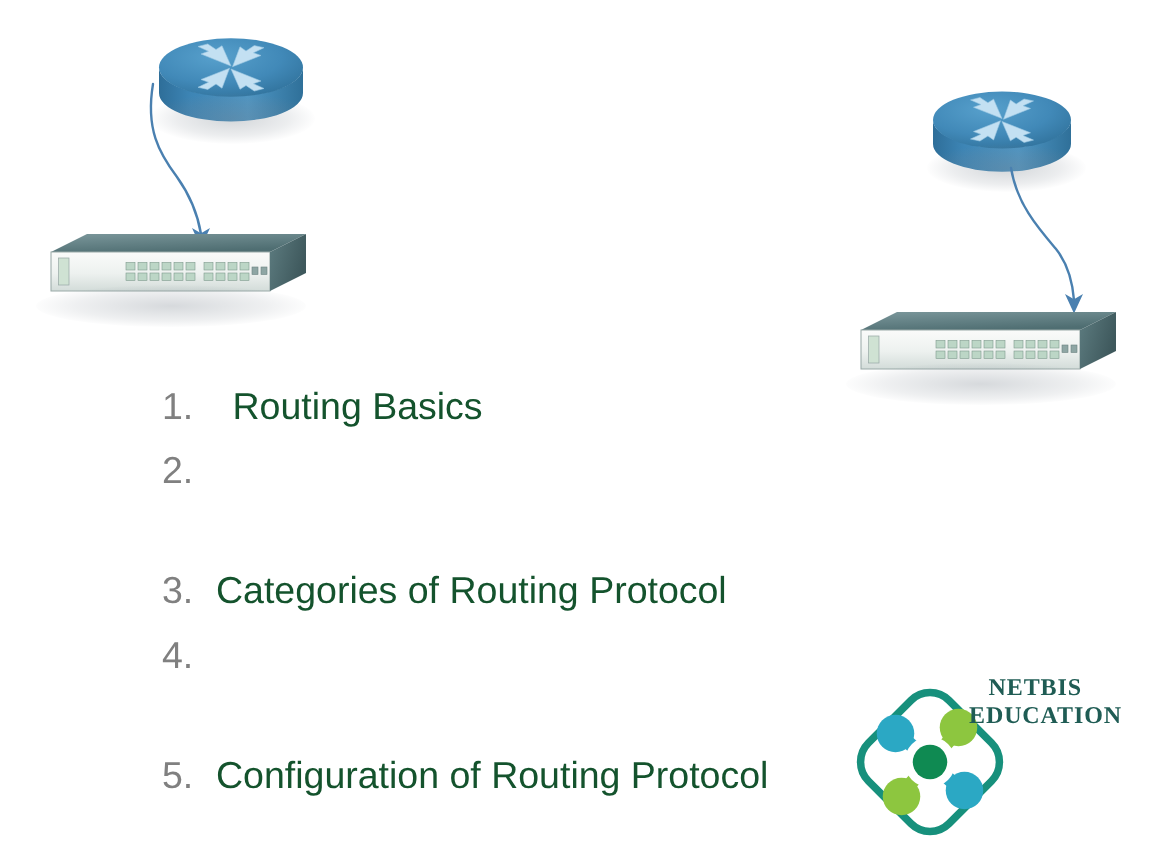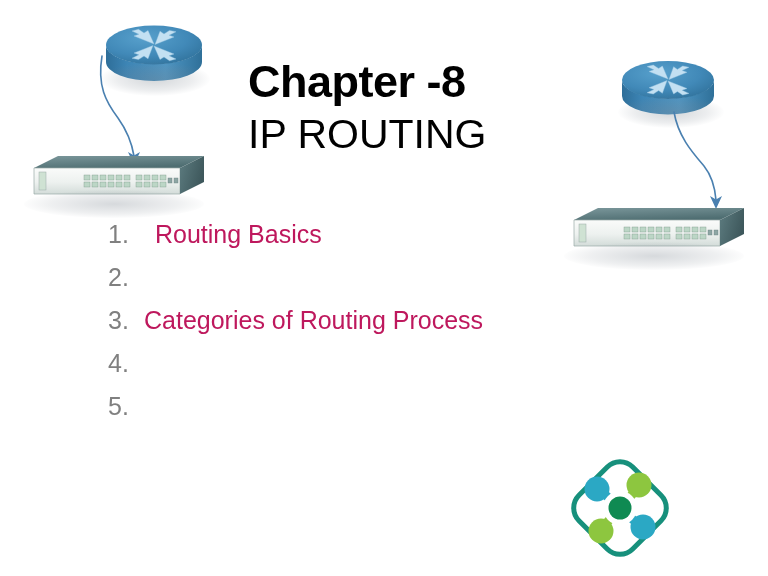--- a/index.html
+++ b/index.html
@@ -57,21 +57,22 @@
     line-height: 1.0;
     margin-bottom: 18px;
     white-space: nowrap;
   }
   .agenda-num {
     width: 36px;
     flex: 0 0 36px;
     color: #808080;
   }
   .agenda-label {
-    color: #be185d;
+    color: #14532d;
+    margin-top: 37px;
   }
   .agenda-item.extra-indent .agenda-label {
     padding-left: 11px;
   }
 
   
   .device {
     position: absolute;
   }
 
@@ -291,42 +292,39 @@
         <rect x="134" y="34" width="6" height="5"></rect>
           <rect x="142" y="34" width="6" height="5"></rect>
       </g>
       <g fill="#8EA6A4" stroke="#6B8280" stroke-width="0.4">
         <rect x="150" y="30" width="4" height="5"></rect>
           <rect x="156" y="30" width="4" height="5"></rect>
       </g>
     </svg>
   </div>
 
-  <div id="title-block">
-    <div id="chapter-title">Chapter -8</div>
-    <div id="subject-title">IP ROUTING</div>
-  </div>
 
   <div id="agenda-list">
     <div class="agenda-item extra-indent">
       <span class="agenda-num">1.</span>
       <span class="agenda-label">Routing Basics</span>
     </div>
     <div class="agenda-item">
       <span class="agenda-num">2.</span>
     </div>
     <div class="agenda-item">
       <span class="agenda-num">3.</span>
-      <span class="agenda-label">Categories of Routing Process</span>
+      <span class="agenda-label">Categories of Routing Protocol</span>
     </div>
     <div class="agenda-item">
       <span class="agenda-num">4.</span>
     </div>
     <div class="agenda-item">
       <span class="agenda-num">5.</span>
+      <span class="agenda-label">Configuration of Routing Protocol</span>
     </div>
   </div>
 
   <div id="netbis-logo">
     <svg width="120" height="120" viewBox="0 0 120 120" style="position:absolute; left:0; top:5px;">
       <g transform="rotate(45 60 60)">
         <rect x="22" y="22" width="76" height="76" rx="18" ry="18" fill="none" stroke="#17907C" stroke-width="5"></rect>
       </g>
 
       <g stroke="#8DC63F" stroke-width="9" stroke-linecap="round">
@@ -339,15 +337,19 @@
       </g>
 
       <circle cx="79" cy="37" r="12.5" fill="#8DC63F"></circle>
       <circle cx="41" cy="83" r="12.5" fill="#8DC63F"></circle>
       <circle cx="37" cy="41" r="12.5" fill="#2BA8C4"></circle>
       <circle cx="83" cy="79" r="12.5" fill="#2BA8C4"></circle>
 
       <circle cx="60" cy="60" r="17" fill="#FFFFFF"></circle>
       <circle cx="60" cy="60" r="11.5" fill="#0F8A52"></circle>
     </svg>
+    <div id="logo-text">
+      <div id="logo-name-1">NETBIS</div>
+      <div id="logo-name-2">EDUCATION</div>
+    </div>
   </div>
 
 </div>
 
 </body></html>

